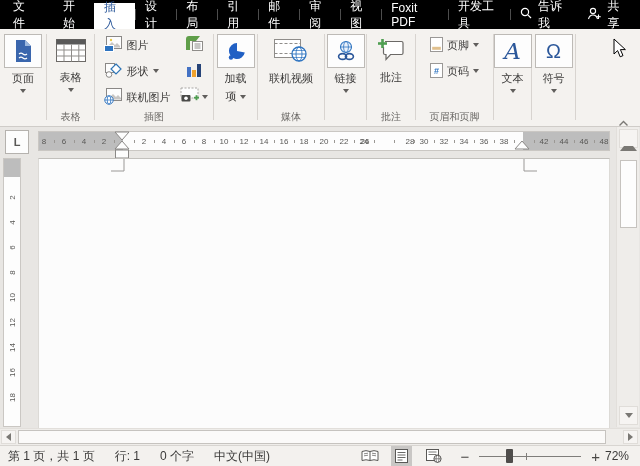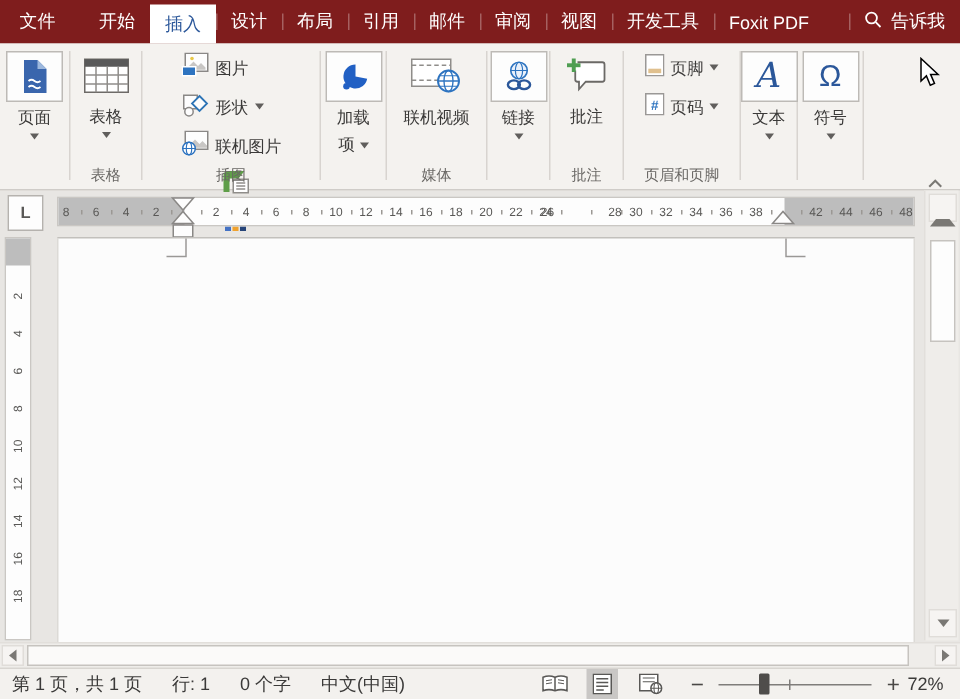--- a/index.html
+++ b/index.html
@@ -1,19 +1,19 @@
 <!DOCTYPE html>
 <html><head>
 <meta charset="utf-8">
 <style>
   html,body{margin:0;padding:0;}
   .app{position:relative;width:640px;height:466px;background:#e8e6e3;overflow:hidden;
        font-family:"Liberation Sans",sans-serif;-webkit-font-smoothing:antialiased;}
   
-  .tabbar{position:absolute;left:0;top:0;width:640px;height:29px;background:#7f1d1d;
+  .tabbar{position:absolute;left:0;top:0;width:640px;height:29px;background:#000000;
           display:flex;align-items:stretch;color:#fff;font-size:12px;}
   .tab{display:flex;align-items:center;padding:0 10px;position:relative;cursor:default;}
   .tab.file{padding:0 13px;margin-right:6px;}
   .tab.sep::before{content:"";position:absolute;left:0;top:9px;bottom:9px;width:1px;background:rgba(255,255,255,.30);}
   .tab.active{background:#fff;color:#2b579a;margin-top:3px;align-items:center;}
   .tab-spacer{flex:1;}
   .tellme{display:flex;align-items:center;gap:6px;padding:0 10px;position:relative;}
   .tellme::before{content:"";position:absolute;left:0;top:9px;bottom:9px;width:1px;background:rgba(255,255,255,.30);}
   .share{display:flex;align-items:center;gap:6px;padding:0 14px 0 10px;}
   
@@ -23,21 +23,21 @@
   .rgroup{position:relative;display:flex;flex-direction:column;align-items:center;}
   .glabel{position:absolute;bottom:2px;left:0;right:0;text-align:center;font-size:10px;color:#696764;white-space:nowrap;}
   .bigbtn{display:flex;flex-direction:column;align-items:center;padding-top:5px;gap:3px;
           font-size:11px;color:#3b3a39;cursor:default;}
   .iconbox{width:36px;height:32px;background:#fdfdfd;border:1px solid #bdbab6;
            display:flex;align-items:center;justify-content:center;}
   .darrow{width:0;height:0;border-left:3px solid transparent;border-right:3px solid transparent;
           border-top:4px solid #605e5c;}
   .rowbtn{display:flex;align-items:center;gap:4px;font-size:11px;color:#3b3a39;height:26px;padding:0 3px;cursor:default;}
   .btxt{white-space:nowrap;}
-  .cols{display:flex;flex-direction:column;padding-top:3px;align-items:center;}
+  .cols{display:flex;flex-direction:row;padding-top:3px;align-items:center;}
   .iconstack{display:flex;flex-direction:column;align-items:center;margin-left:6px;}
   .iconstack .stk{height:26px;display:flex;align-items:center;gap:2px;}
   .big-a{font-family:"DejaVu Serif","Liberation Serif",serif;font-style:italic;
          font-size:23px;color:#2b579a;line-height:1;}
   .big-omega{font-size:20px;color:#2b579a;line-height:1;}
   .collapse-chevron{position:absolute;left:618px;top:113px;}
   
   .tabselector{position:absolute;left:5px;top:130px;width:22px;height:22px;background:#fdfdfd;
                border:1px solid #b5b2ae;display:flex;align-items:center;justify-content:center;
                font-size:11px;font-weight:bold;color:#595856;}
@@ -102,31 +102,42 @@
   <div class="tabbar">
     <div class="tab file">文件</div>
     <div class="tab">开始</div>
     <div class="tab active">插入</div>
     <div class="tab sep">设计</div>
     <div class="tab sep">布局</div>
     <div class="tab sep">引用</div>
     <div class="tab sep">邮件</div>
     <div class="tab sep">审阅</div>
     <div class="tab sep">视图</div>
+    <div class="tab sep">Foxit PDF</div>
     <div class="tab sep">开发工具</div>
-    <div class="tab sep">Foxit PDF</div>
     <div class="tab-spacer"></div>
     <div class="tellme">
       <span>
         <svg width="12" height="12" viewBox="0 0 12 12">
             <circle cx="5" cy="5" r="3.6" fill="none" stroke="#fff" stroke-width="1.2"></circle>
             <line x1="7.8" y1="7.8" x2="11" y2="11" stroke="#fff" stroke-width="1.2"></line>
           </svg>
       </span>
       <span>告诉我</span>
+    </div>
+    <div class="share">
+      <span>
+        <svg width="14" height="13" viewBox="0 0 14 13">
+            <circle cx="6" cy="4" r="2.6" fill="none" stroke="#fff" stroke-width="1.1"></circle>
+            <path d="M1.5 12 q1 -4 4.5 -4 q3.5 0 4.5 4" fill="none" stroke="#fff" stroke-width="1.1"></path>
+            <line x1="11.5" y1="7.5" x2="11.5" y2="12" stroke="#fff" stroke-width="1.1"></line>
+            <line x1="9.3" y1="9.7" x2="13.7" y2="9.7" stroke="#fff" stroke-width="1.1"></line>
+          </svg>
+      </span>
+      <span>共享</span>
     </div>
   </div>
 
   <div class="ribbon">
 
     <div class="rgroup" style="width:46px;">
       <div class="bigbtn">
         <span class="iconbox">
           <svg width="22" height="24" viewBox="0 0 22 24">
               <path d="M4 1 h9 l6 6 v16 h-15 z" fill="#3a66ad"></path>

